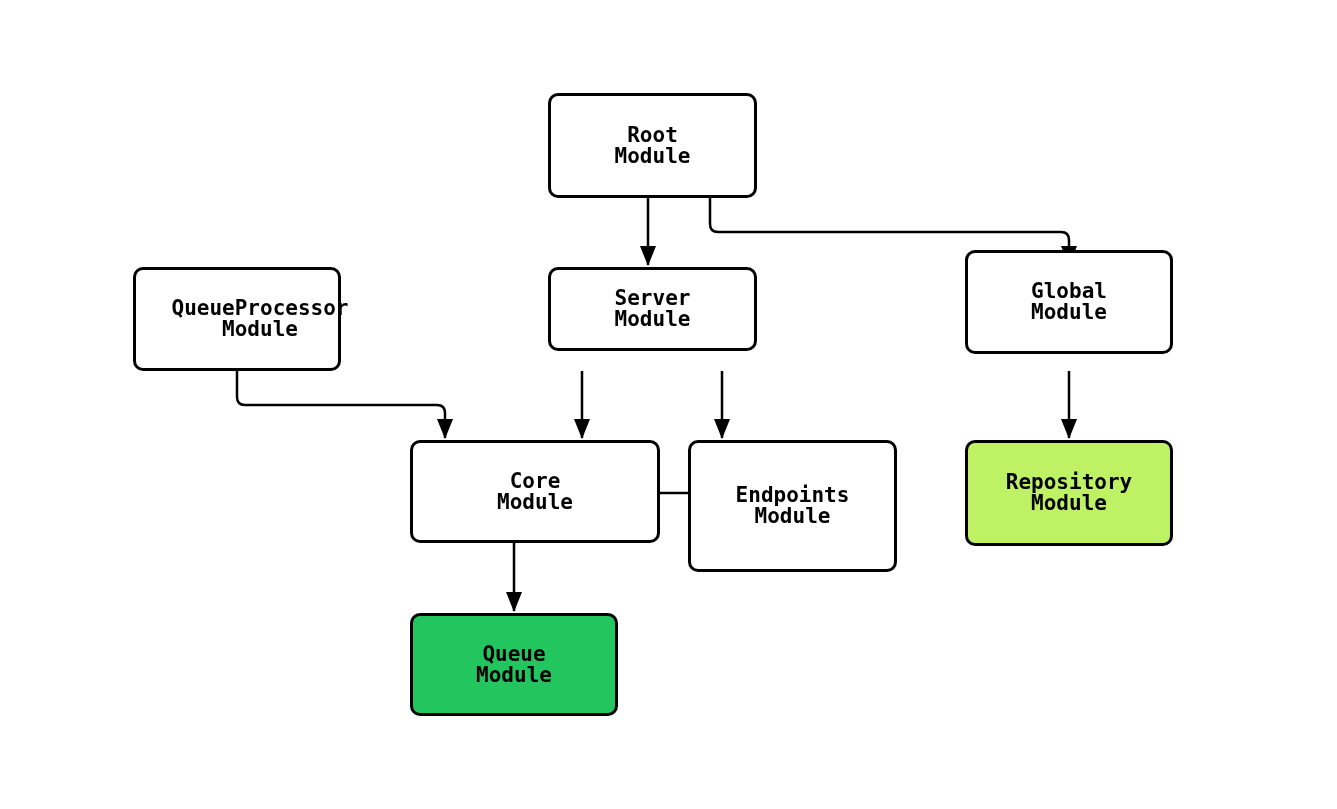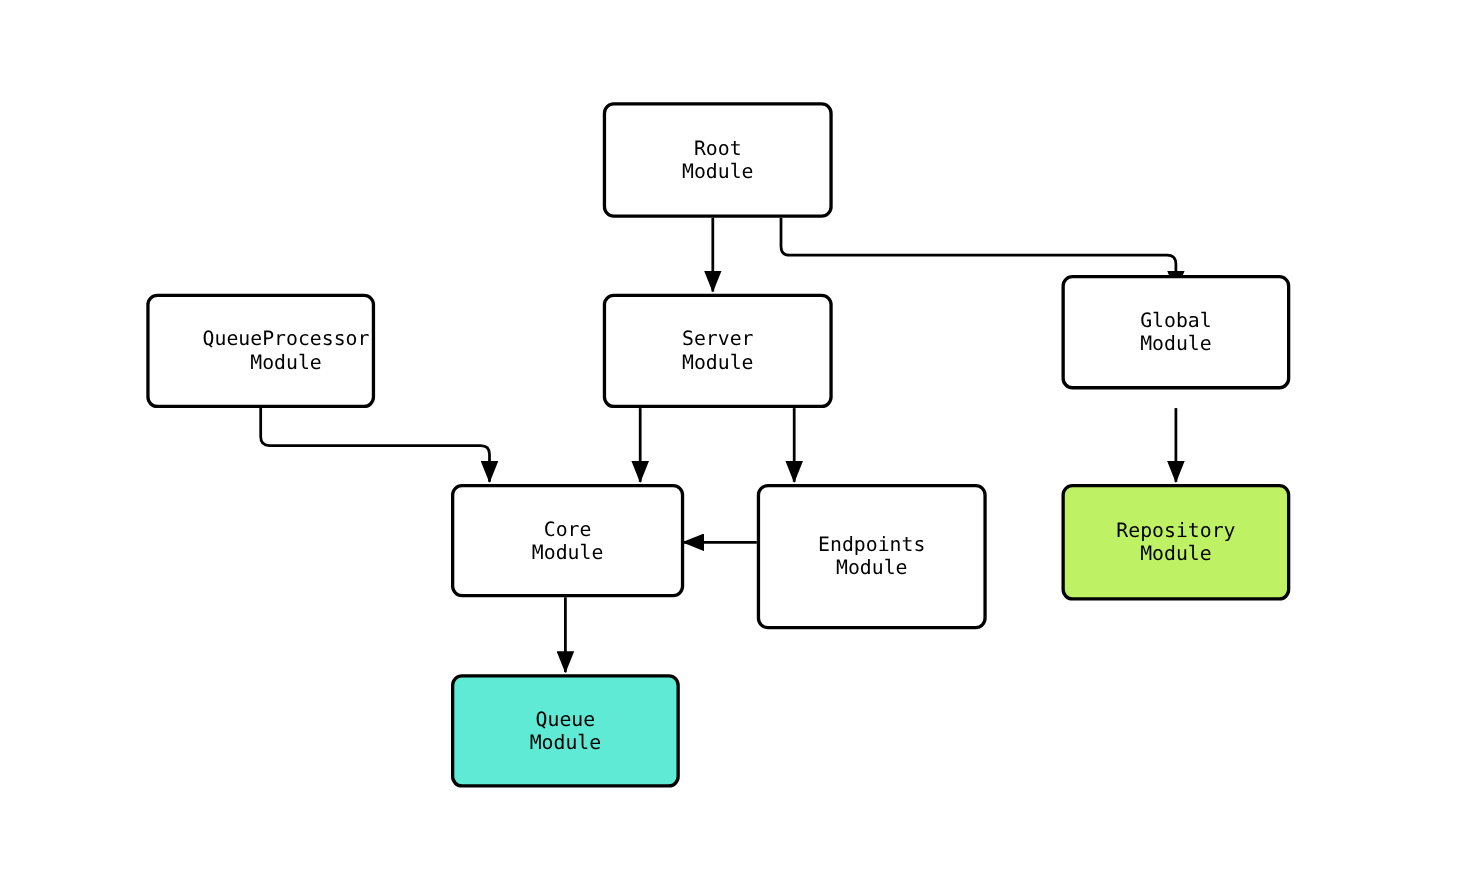--- a/index.html
+++ b/index.html
@@ -24,22 +24,22 @@
     position: absolute;
     box-sizing: border-box;
     border: 3px solid #000000;
     border-radius: 10px;
     background: #ffffff;
     display: flex;
     align-items: center;
     justify-content: center;
   }
   .node-label {
-    font-weight: normal;
-    font-size: 18px;
+    font-weight: bold;
+    font-size: 21px;
     line-height: 21px;
     color: #000000;
     text-align: center;
     white-space: pre-line;
   }
   .edge {
     fill: none;
     stroke: #000000;
     stroke-width: 2.5px;
   }
@@ -64,37 +64,37 @@
       <path class="edge" d="M514,543 L514,611" stroke="#000000" marker-end="url(#arrow)"></path>
     </svg>
     <div class="node" style="left: 548px; top: 93px; width: 209px; height: 105px; border-color: rgb(0, 0, 0); background: rgb(255, 255, 255);">
       <div class="node-label" style="color: rgb(0, 0, 0);">Root
 Module</div>
     </div>
     <div class="node" style="left: 133px; top: 267px; width: 208px; height: 104px; border-color: rgb(0, 0, 0); background: rgb(255, 255, 255);">
       <div class="node-label" style="color: rgb(0, 0, 0); margin-left: 46px;">QueueProcessor
 Module</div>
     </div>
-    <div class="node" style="left: 548px; top: 267px; width: 209px; height: 104px; border-color: rgb(0, 0, 0); background: rgb(255, 255, 255);">
+    <div class="node" style="left: 548px; top: 267px; width: 209px; height: 84px; border-color: rgb(0, 0, 0); background: rgb(255, 255, 255);">
       <div class="node-label" style="color: rgb(0, 0, 0);">Server
 Module</div>
     </div>
     <div class="node" style="left: 965px; top: 250px; width: 208px; height: 104px; border-color: rgb(0, 0, 0); background: rgb(255, 255, 255);">
       <div class="node-label" style="color: rgb(0, 0, 0);">Global
 Module</div>
     </div>
-    <div class="node" style="left: 410px; top: 440px; width: 212px; height: 103px; border-color: rgb(0, 0, 0); background: rgb(255, 255, 255);">
+    <div class="node" style="left: 410px; top: 440px; width: 250px; height: 103px; border-color: rgb(0, 0, 0); background: rgb(255, 255, 255);">
       <div class="node-label" style="color: rgb(0, 0, 0);">Core
 Module</div>
     </div>
     <div class="node" style="left: 688px; top: 440px; width: 209px; height: 132px; border-color: rgb(0, 0, 0); background: rgb(255, 255, 255);">
       <div class="node-label" style="color: rgb(0, 0, 0);">Endpoints
 Module</div>
     </div>
     <div class="node" style="left: 965px; top: 440px; width: 208px; height: 106px; border-color: rgb(0, 0, 0); background: #bef264;">
       <div class="node-label" style="color: rgb(0, 0, 0);">Repository
 Module</div>
     </div>
-    <div class="node" style="left: 410px; top: 613px; width: 208px; height: 103px; border-color: rgb(0, 0, 0); background: #5eead4;">
+    <div class="node" style="left: 410px; top: 613px; width: 208px; height: 103px; border-color: rgb(0, 0, 0); background: #22c55e;">
       <div class="node-label" style="color: rgb(0, 0, 0);">Queue
 Module</div>
     </div>
   </div>
 
 </body></html>

